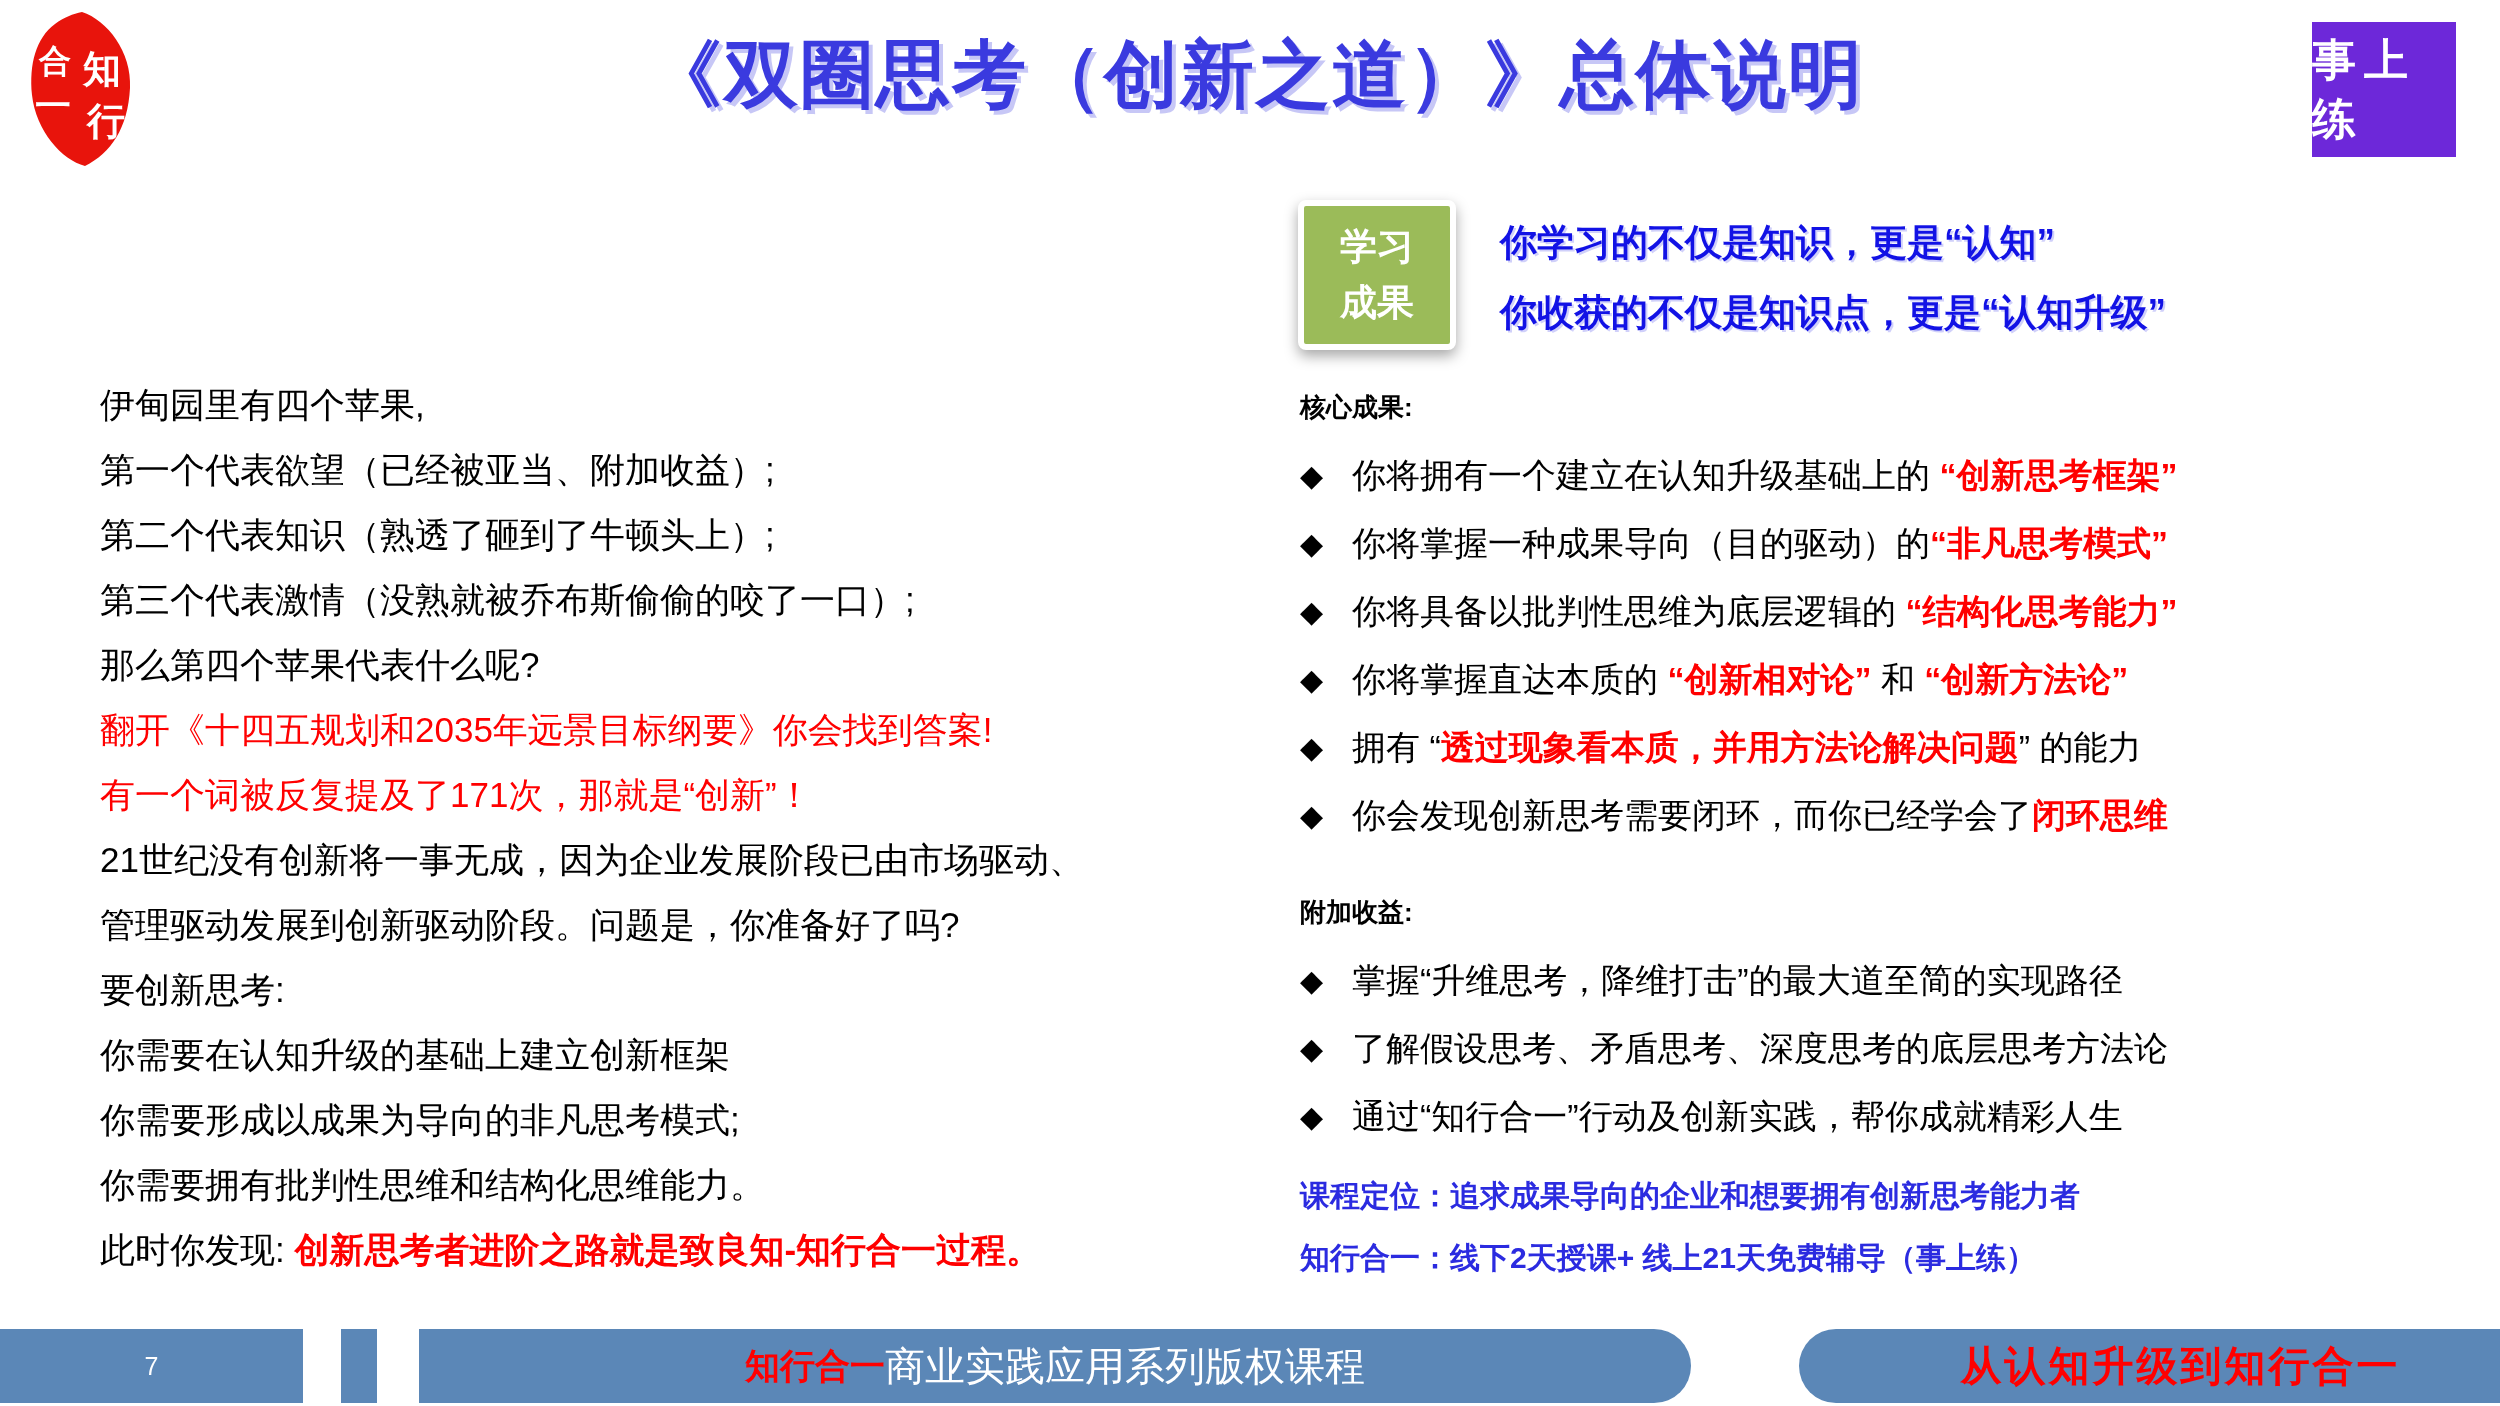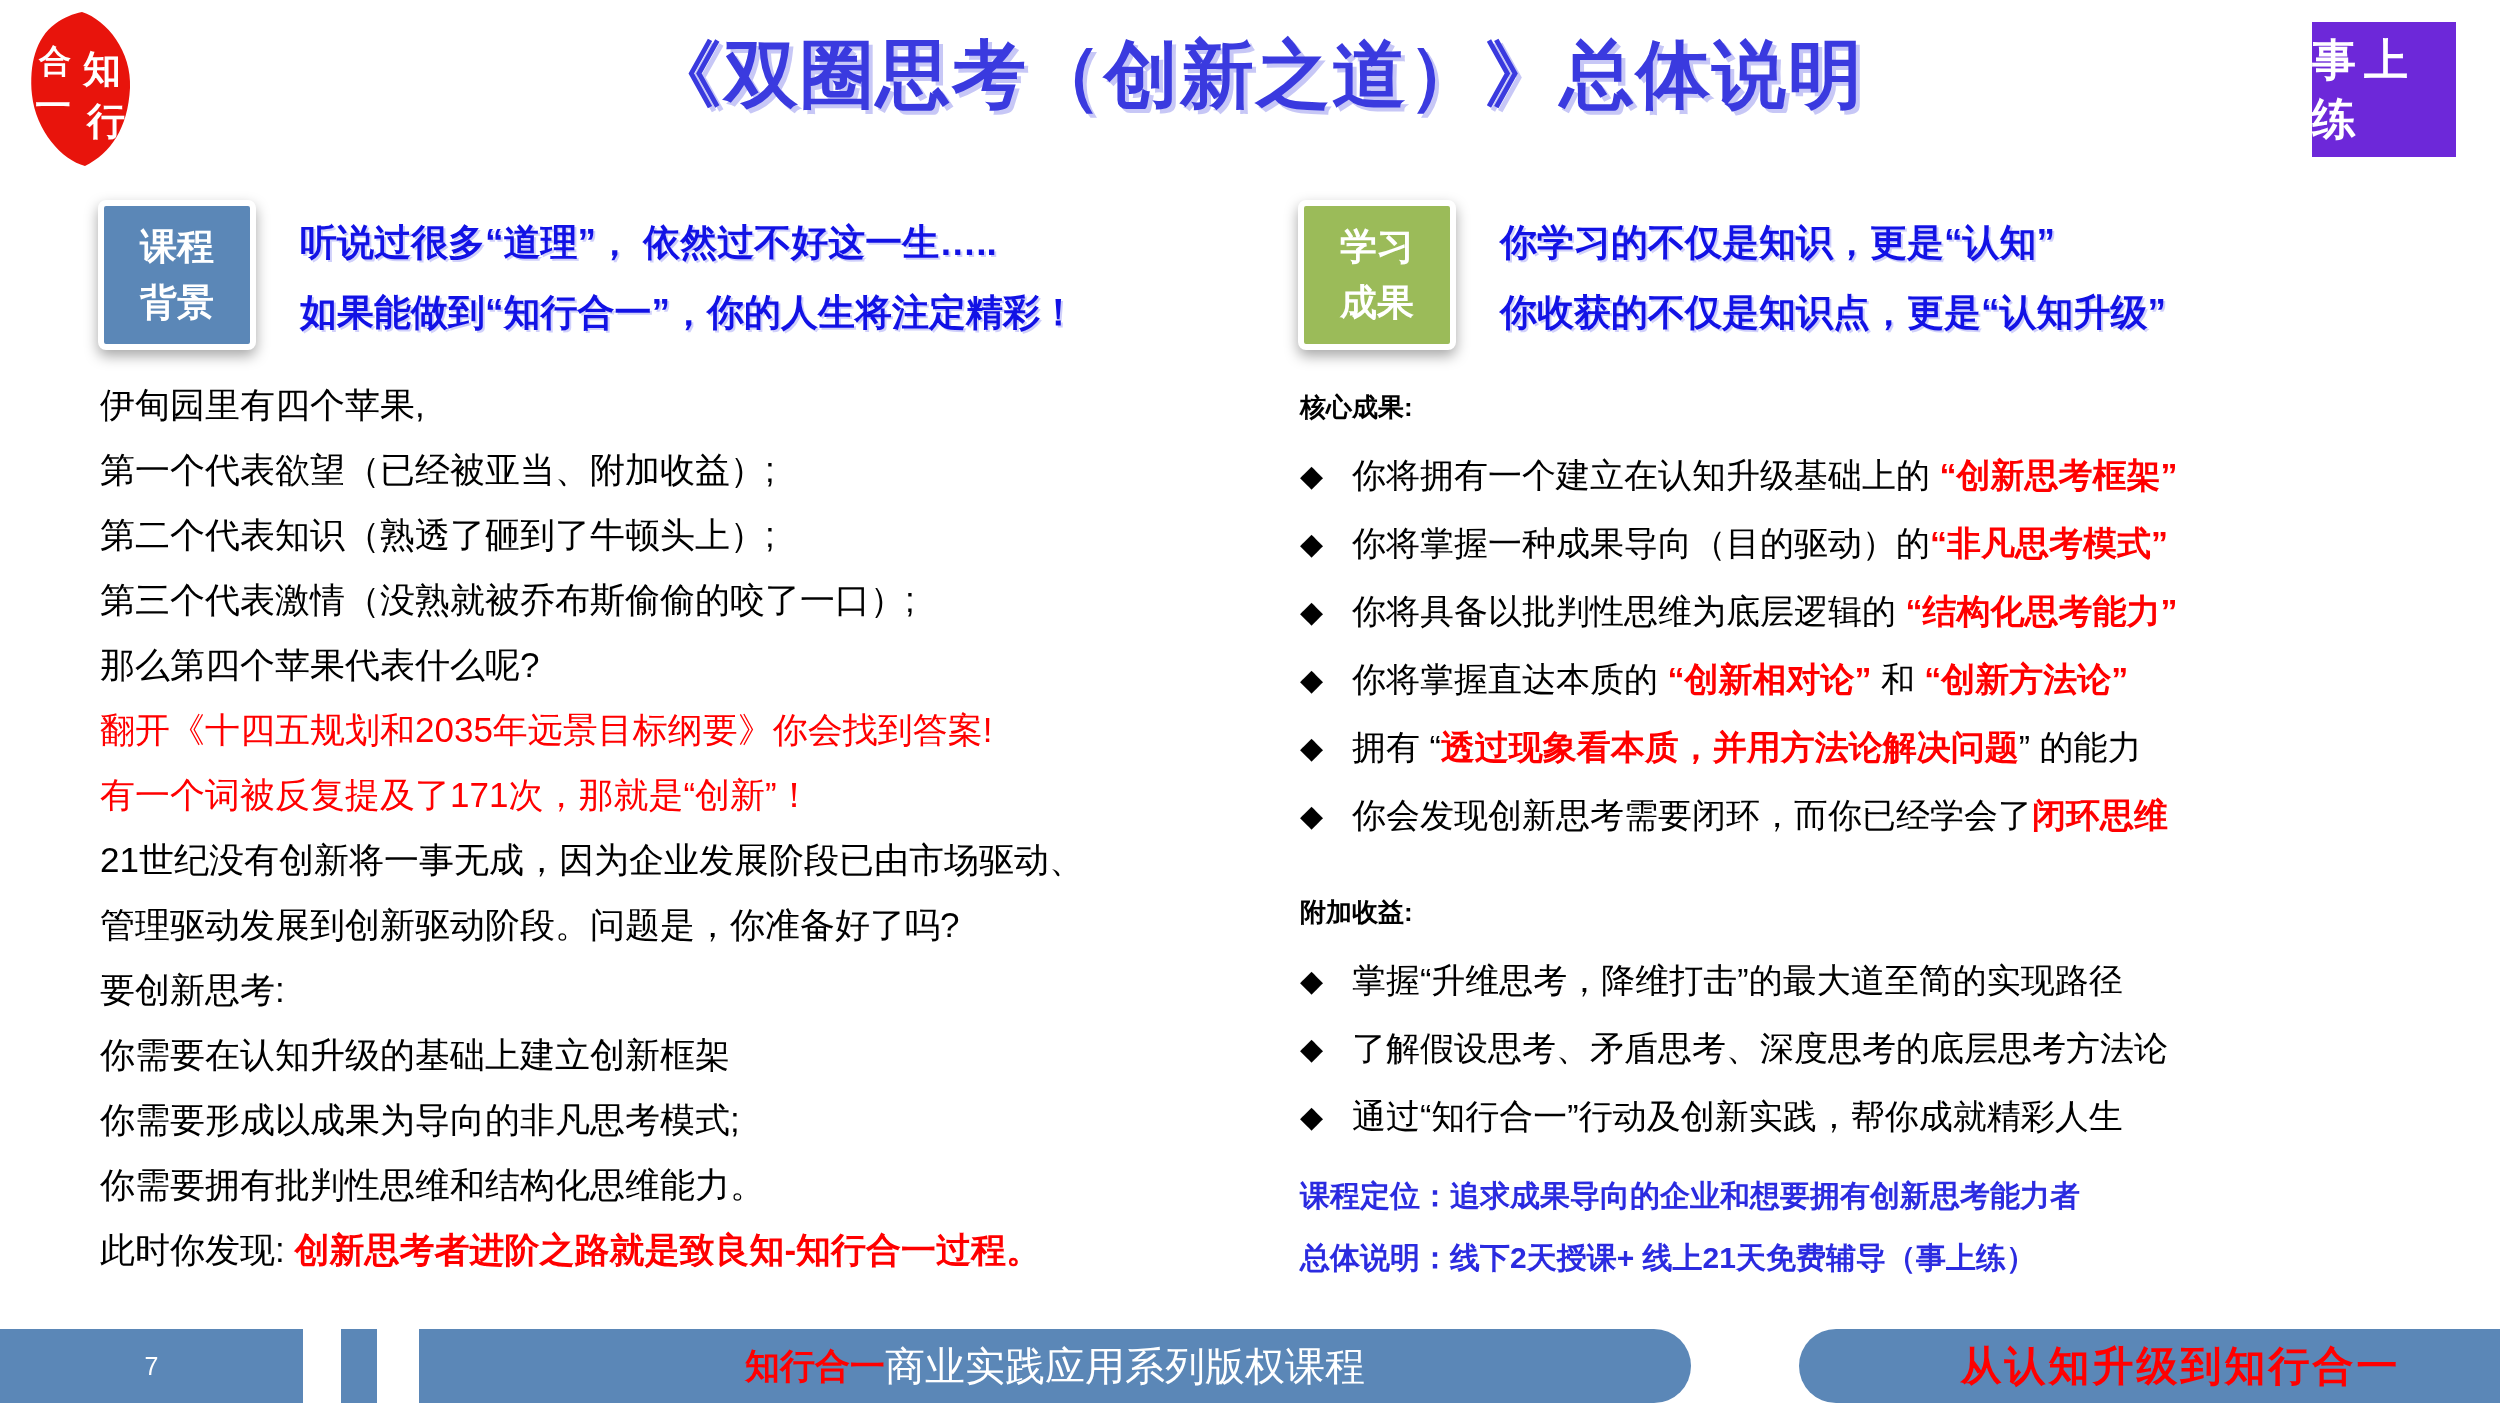--- a/index.html
+++ b/index.html
@@ -68,30 +68,20 @@
     <path d="M57,2 C82,10 107,42 105,78 C103,118 86,143 60,156 C37,150 11,121 7,85 C4,54 11,28 30,14 C39,7 48,4 57,2 Z" fill="#E8140C"></path>
     <text x="14" y="62" font-size="32" font-weight="700" fill="#ffffff">合</text>
     <text x="58" y="72" font-size="38" font-weight="700" fill="#ffffff">知</text>
     <text x="10" y="108" font-size="36" font-weight="700" fill="#ffffff">一</text>
     <text x="62" y="124" font-size="38" font-weight="700" fill="#ffffff">行</text>
   </svg>
 
   <div class="slide-title">《双圈思考（创新之道）》总体说明</div>
   <div class="badge">事上练</div>
 
-  <div class="section-head head-left">
-    <div class="tag-box tag-blue">
-      <div>课程</div>
-      <div>背景</div>
-    </div>
-    <div class="intro">
-        <div class="intro-line">听说过很多“道理”， 依然过不好这一生…..</div>
-        <div class="intro-line">如果能做到“知行合一”，你的人生将注定精彩！</div>
-      </div>
-  </div>
 
   <div class="left-paragraph">
       <div class="para-line"><span class="seg-k">伊甸园里有四个苹果,</span></div>
       <div class="para-line"><span class="seg-k">第一个代表欲望（已经被亚当、附加收益）;</span></div>
       <div class="para-line"><span class="seg-k">第二个代表知识（熟透了砸到了牛顿头上）;</span></div>
       <div class="para-line"><span class="seg-k">第三个代表激情（没熟就被乔布斯偷偷的咬了一口）;</span></div>
       <div class="para-line"><span class="seg-k">那么第四个苹果代表什么呢?</span></div>
       <div class="para-line"><span class="seg-r">翻开《十四五规划和2035年远景目标纲要》你会找到答案!</span></div>
       <div class="para-line"><span class="seg-r">有一个词被反复提及了171次，那就是“创新”！</span></div>
       <div class="para-line"><span class="seg-k">21世纪没有创新将一事无成，因为企业发展阶段已由市场驱动、</span></div>
@@ -152,21 +142,21 @@
           <span class="diamond">◆</span>
           <div><span class="seg-k">了解假设思考、矛盾思考、深度思考的底层思考方法论</span></div>
         </div>
         <div class="bullet">
           <span class="diamond">◆</span>
           <div><span class="seg-k">通过“知行合一”行动及创新实践，帮你成就精彩人生</span></div>
         </div>
       </div>
     <div class="fineprint">
         <div class="fine-line">课程定位：追求成果导向的企业和想要拥有创新思考能力者</div>
-        <div class="fine-line">总体说明：线下2天授课+ 线上21天免费辅导（事上练）</div>
+        <div class="fine-line">知行合一：线下2天授课+ 线上21天免费辅导（事上练）</div>
       </div>
   </div>
 
   <div class="footer-bar f-left">
     <span class="f-page">7</span>
   </div>
   <div class="footer-bar f-square"></div>
   <div class="footer-bar f-main">
     <span class="series-red">知行合一</span>
     <span class="series-white">商业实践应用系列版权课程</span>

